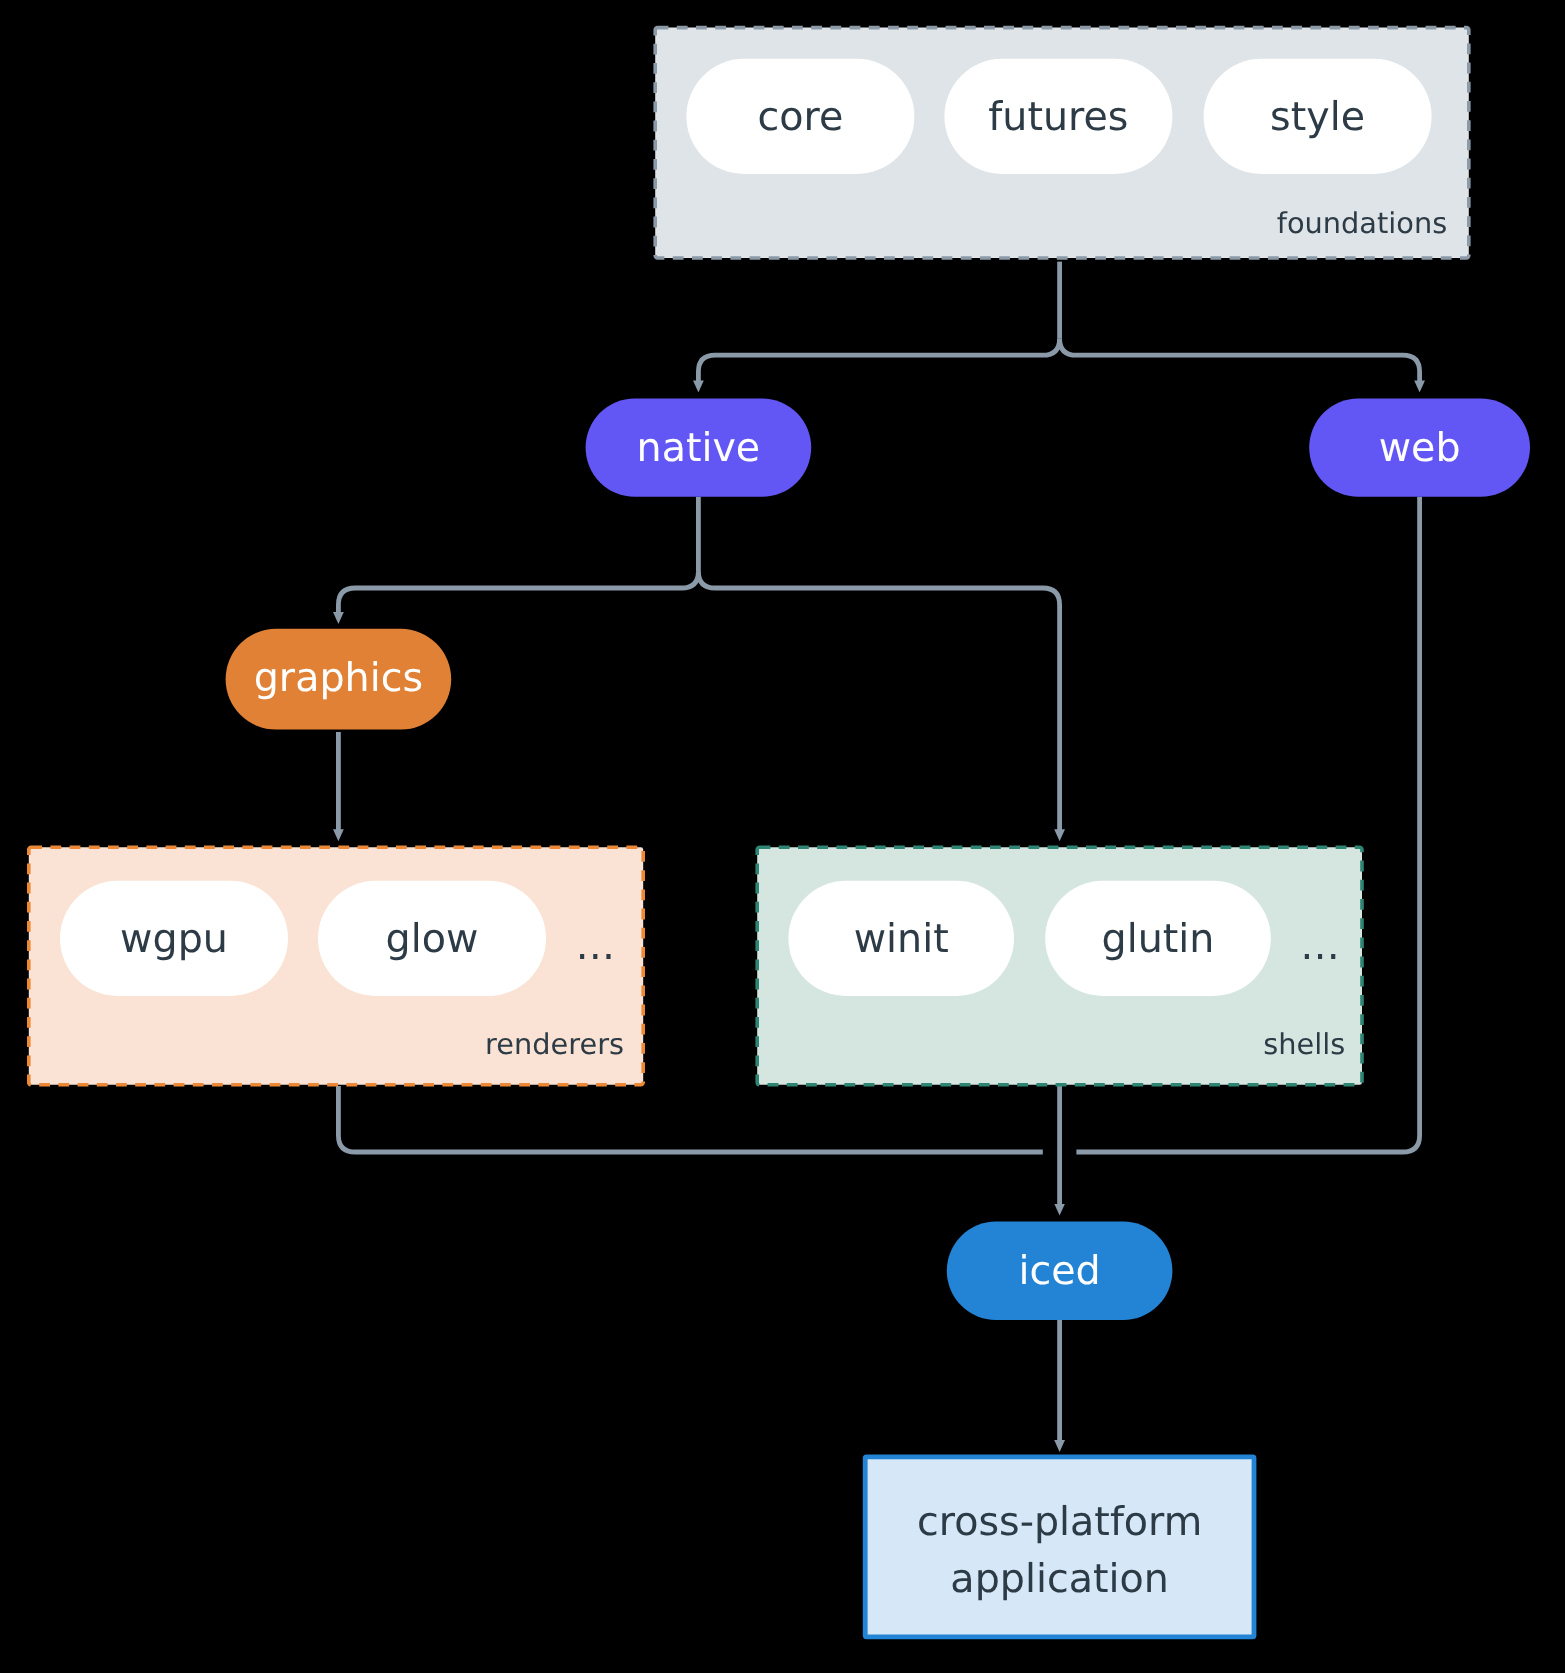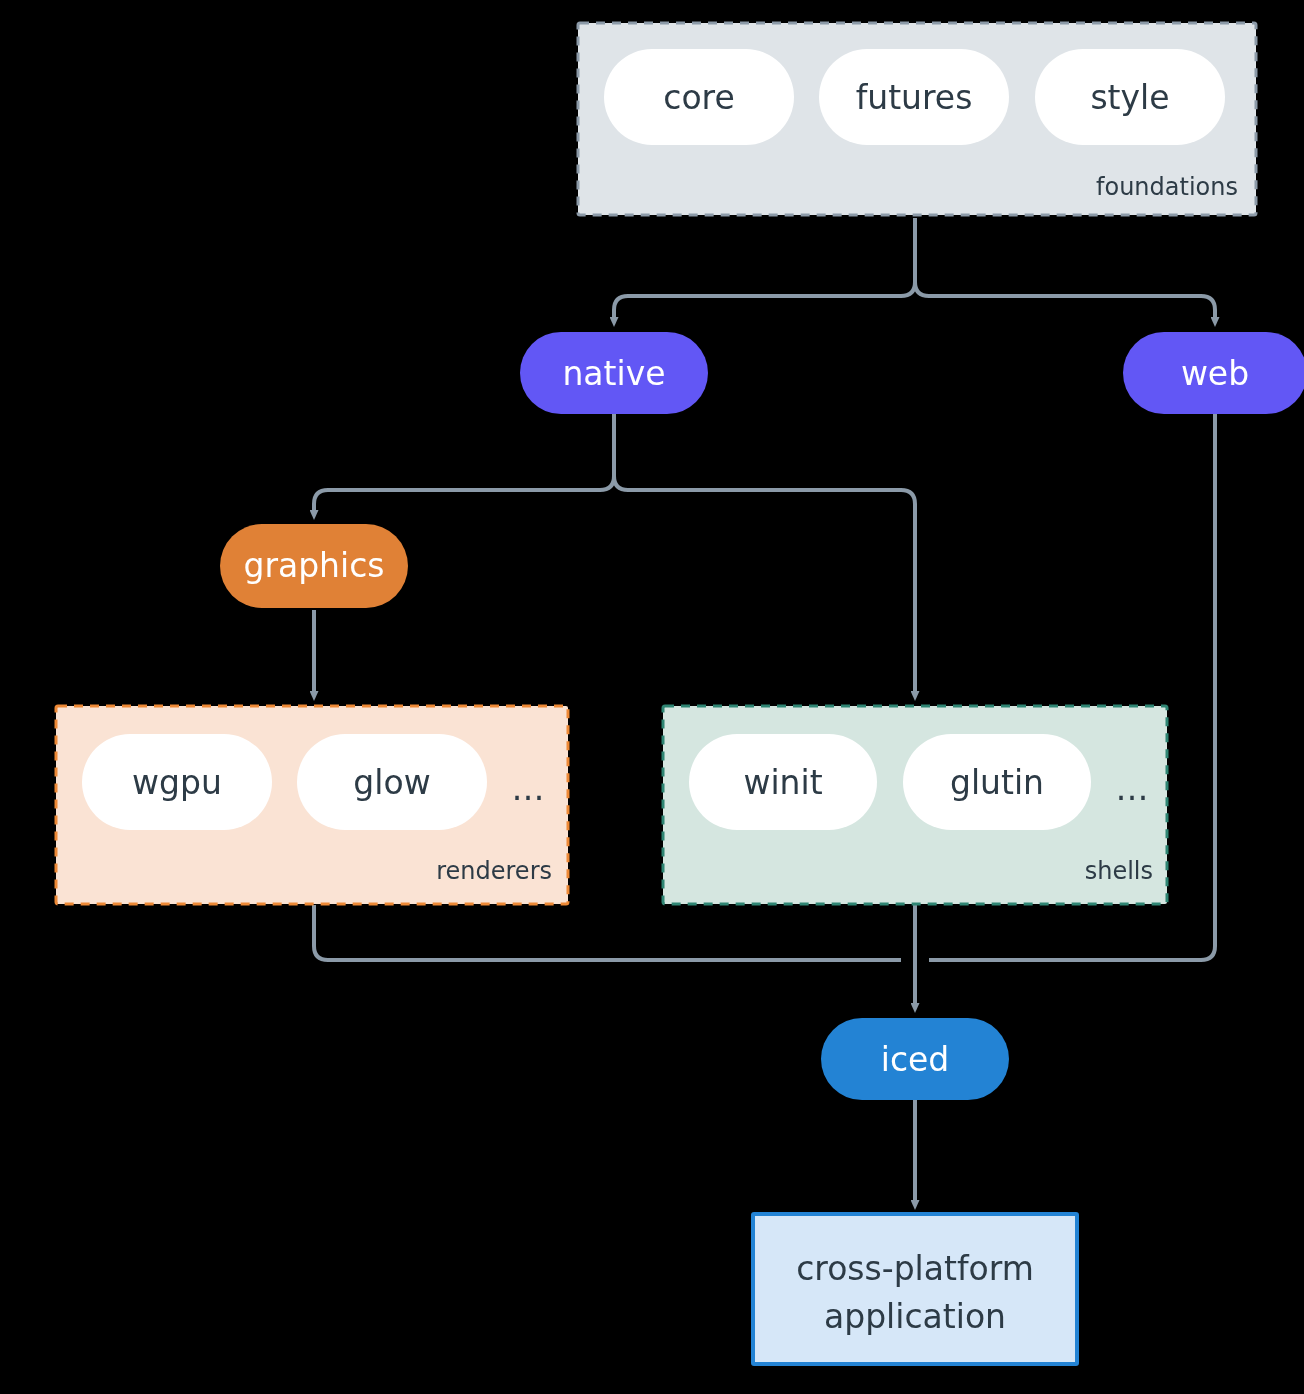--- a/index.html
+++ b/index.html
@@ -10,21 +10,20 @@
   body {
     width: 1304px;
     height: 1394px;
     overflow: hidden;
     font-family: "DejaVu Sans", "Liberation Sans", sans-serif;
   }
   #diagram-root {
     position: relative;
     width: 1208px;
     height: 1394px;
-    margin-left: 32px;
   }
   svg.diagram {
     display: block;
     width: 1304px;
     height: 1394px;
   }
   .node-label {
     font-family: "DejaVu Sans", "Liberation Sans", sans-serif;
     font-size: 33px;
     dominant-baseline: middle;

